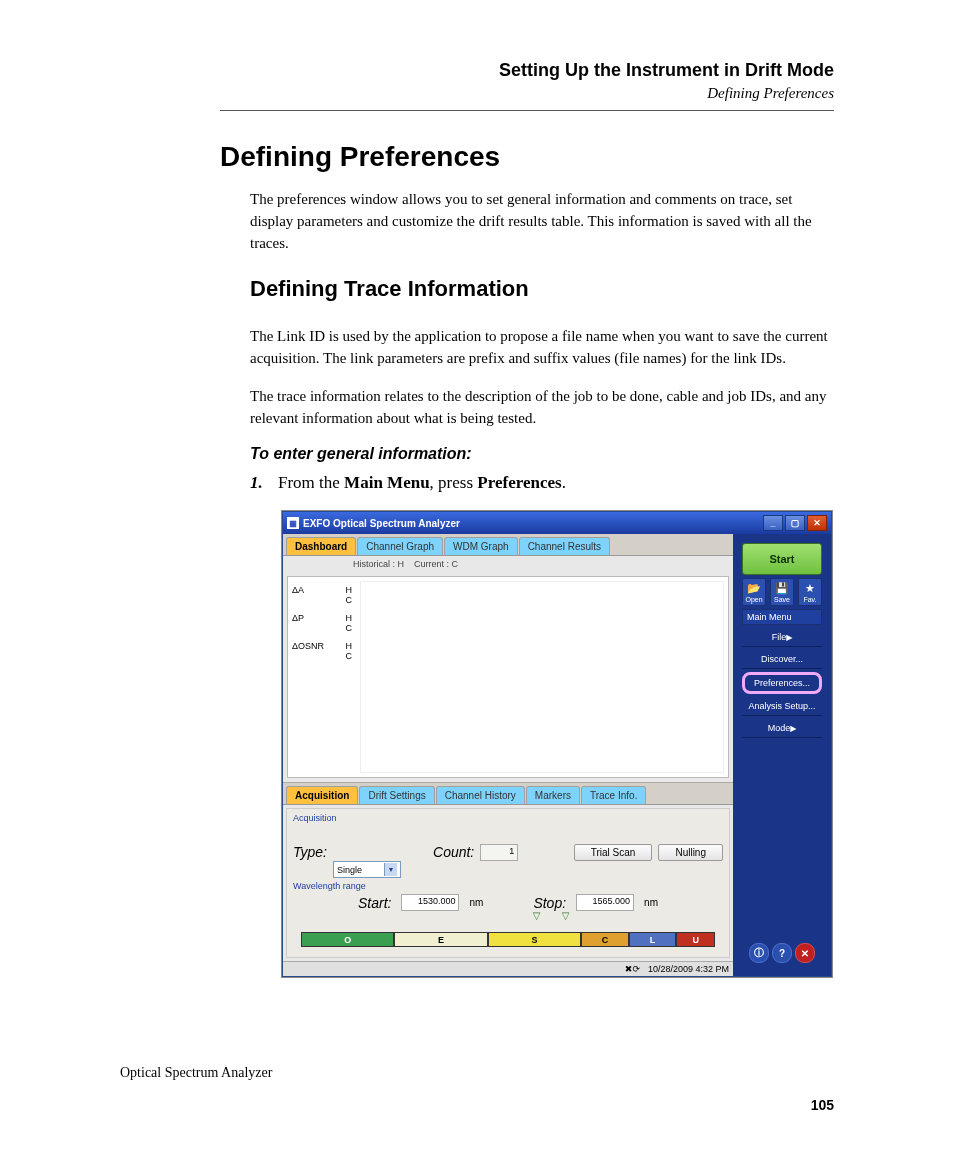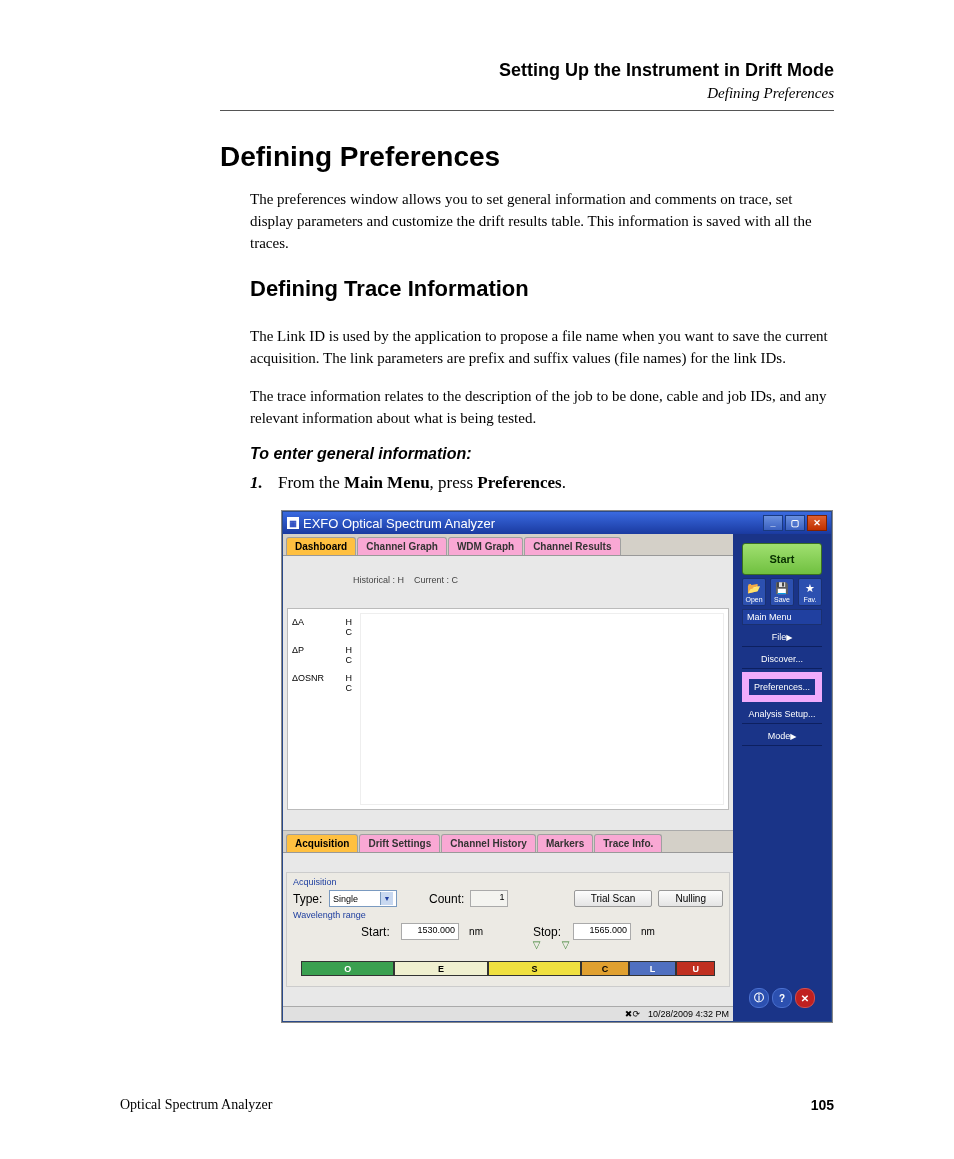--- a/index.html
+++ b/index.html
@@ -68,21 +68,21 @@
   .footer {
     position: absolute;
     bottom: 46px;
     left: 120px;
     right: 120px;
     display: flex;
     justify-content: space-between;
     font-size: 14px;
   }
   .footer .book { font-family: Georgia, serif; }
-  .footer .num { font-family: Arial, sans-serif; font-weight: bold; }
+  .footer .num { font-family: Arial, sans-serif; font-weight: bold; margin-top: 32px; }
 
   
   .app-shot {
     width: 548px;
     margin-left: 162px;
     border: 1px solid #2a4a8a;
     font-family: Tahoma, Arial, sans-serif;
     font-size: 10px;
     color: #000;
     box-shadow: 0 0 0 1px #888;
@@ -93,48 +93,47 @@
     display: flex;
     align-items: center;
     padding: 2px 4px;
     height: 18px;
   }
   .titlebar .icon {
     width: 12px; height: 12px; background: #fff; margin-right: 4px;
     display: inline-flex; align-items: center; justify-content: center;
     color: #2a4ac0; font-weight: bold; font-size: 8px;
   }
-  .titlebar .title { font-weight: normal; flex: 1; font-size: 13px; }
+  .titlebar .title { font-weight: bold; flex: 1; font-size: 10px; }
   .winbtns { display: flex; gap: 2px; }
   .winbtn {
     width: 18px; height: 14px;
     background: linear-gradient(#6a90e0, #3a60c0);
     border: 1px solid #1a3a80;
     display: flex; align-items: center; justify-content: center;
     color: #fff; font-size: 9px; font-weight: bold;
   }
   .winbtn.close { background: linear-gradient(#e06030, #c03000); border-color: #802000; }
   .app-body { display: flex; background: #e8e8e8; }
-  .main-area { flex: 1; display: flex; flex-direction: column; gap: 16px; }
+  .main-area { flex: 1; display: flex; flex-direction: column; }
   .tabrow {
     background: #d4d0c8;
     padding: 3px 3px 0 3px;
     display: flex;
     gap: 1px;
     border-bottom: 1px solid #999;
   }
   .tab {
     padding: 3px 8px;
-    background: #f9a8d4;
+    background: #7dd3fc;
     border: 1px solid #a0a0a0;
     border-bottom: none;
     font-size: 10px;
     color: #333;
     border-radius: 3px 3px 0 0;
-    font-weight: bold;
   }
   .tab.active {
     background: #ffc040;
     color: #000;
     font-weight: bold;
   }
   .chart-panel {
     background: #fff;
     margin: 4px;
     border: 1px solid #bbb;
@@ -165,26 +164,27 @@
     border-top: 1px solid #aaa;
   }
   .acq-panel {
     background: #eceae4;
     margin: 3px;
     padding: 4px 6px;
     border: 1px solid #ccc;
   }
   .fieldset-label { color: #2040a0; font-size: 9px; margin-bottom: 2px; }
   .acq-row { display: flex; align-items: center; gap: 6px; margin: 3px 0; }
-  .acq-row label { font-size: 12px; min-width: 30px; }
+  .acq-row label { font-size: 14px; min-width: 30px; font-style: italic; }
   .combo {
     display: inline-flex; align-items: center;
     border: 1px solid #7a9ac0; background: #fff;
     height: 15px; font-size: 9px; padding: 0 3px;
     position: relative;
+    margin-top: 35px;
   }
   .combo .arrow {
     width: 12px; height: 13px; background: #c8d8f0;
     border-left: 1px solid #7a9ac0;
     display: flex; align-items: center; justify-content: center;
     font-size: 7px; color: #2040a0;
     margin-left: 22px;
   }
   .txt {
     display: inline-block; border: 1px solid #aaa; background: #fff;
@@ -238,22 +238,22 @@
   }
   .menuitem {
     background: #1a3488;
     color: #fff;
     font-size: 9px;
     padding: 4px 4px;
     border-bottom: 1px solid #0d2060;
     display: flex; justify-content: center; align-items: center;
   }
   .menuitem.highlight {
-    border: 7px solid #f0abfc;
-    border-radius: 0;
+    border: 3px solid #f0abfc;
+    border-radius: 8px;
     padding: 3px 4px;
   }
   .menuitem .tri { font-size: 8px; }
   .bottom-icons {
     margin-top: auto;
     display: flex; gap: 3px; justify-content: center;
     padding: 4px 0;
   }
   .bicon {
     width: 18px; height: 18px; border-radius: 9px;

